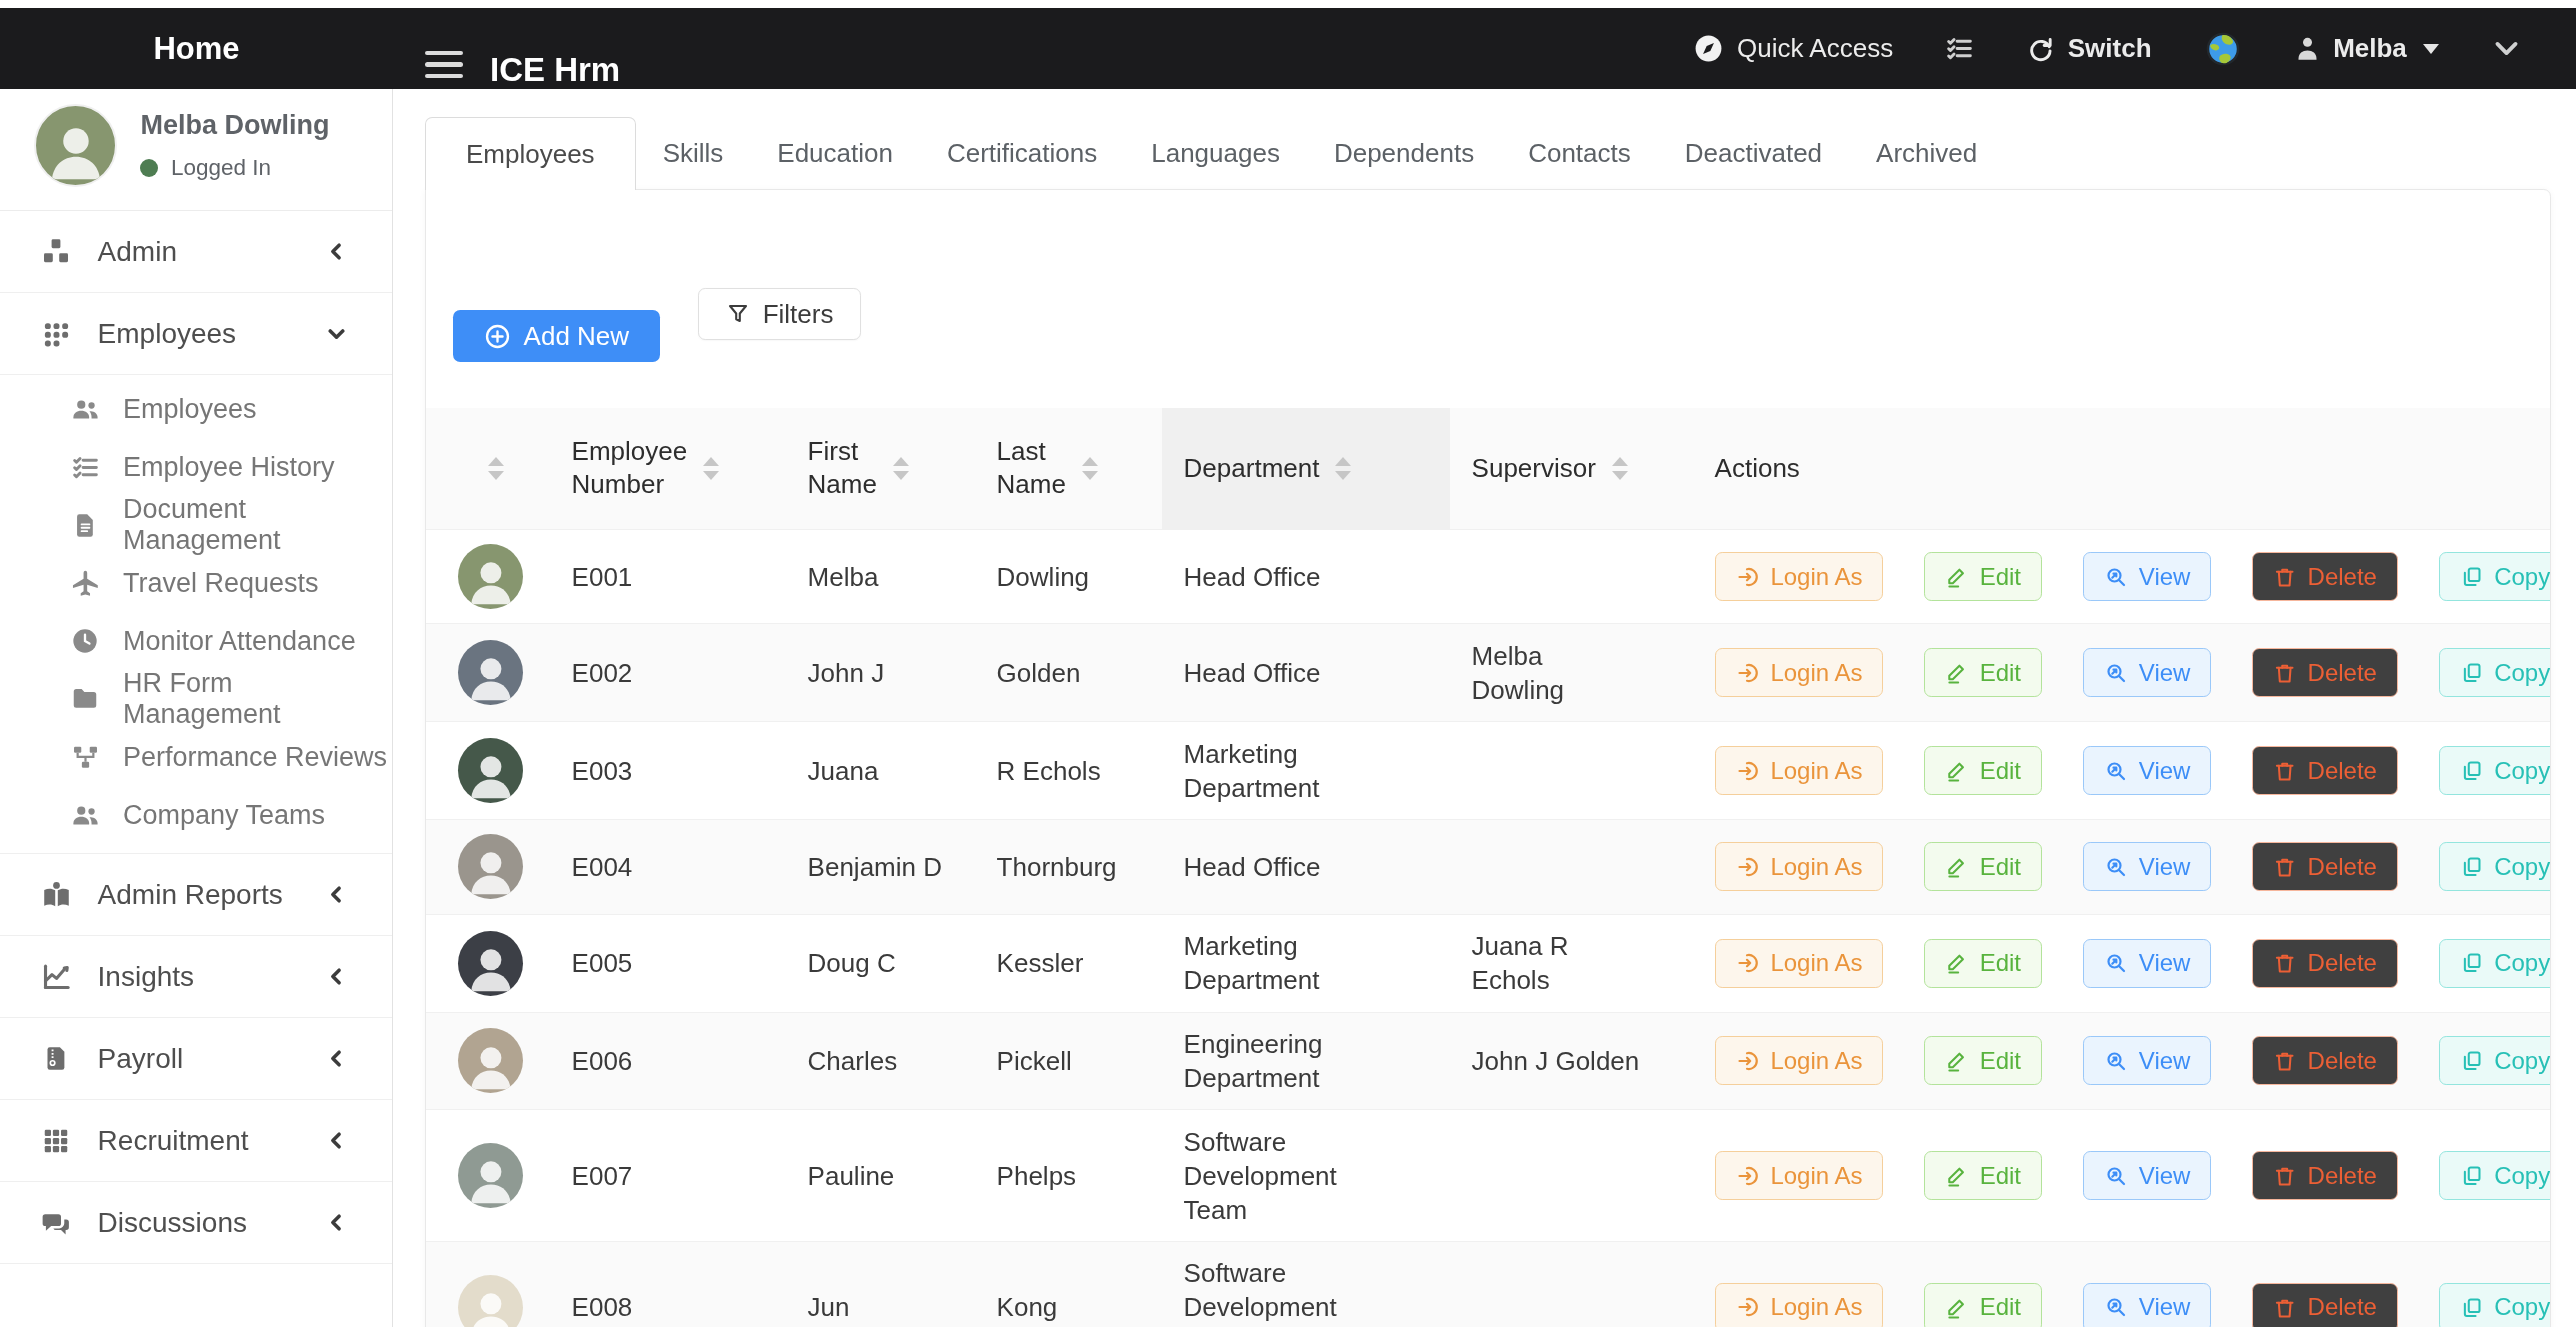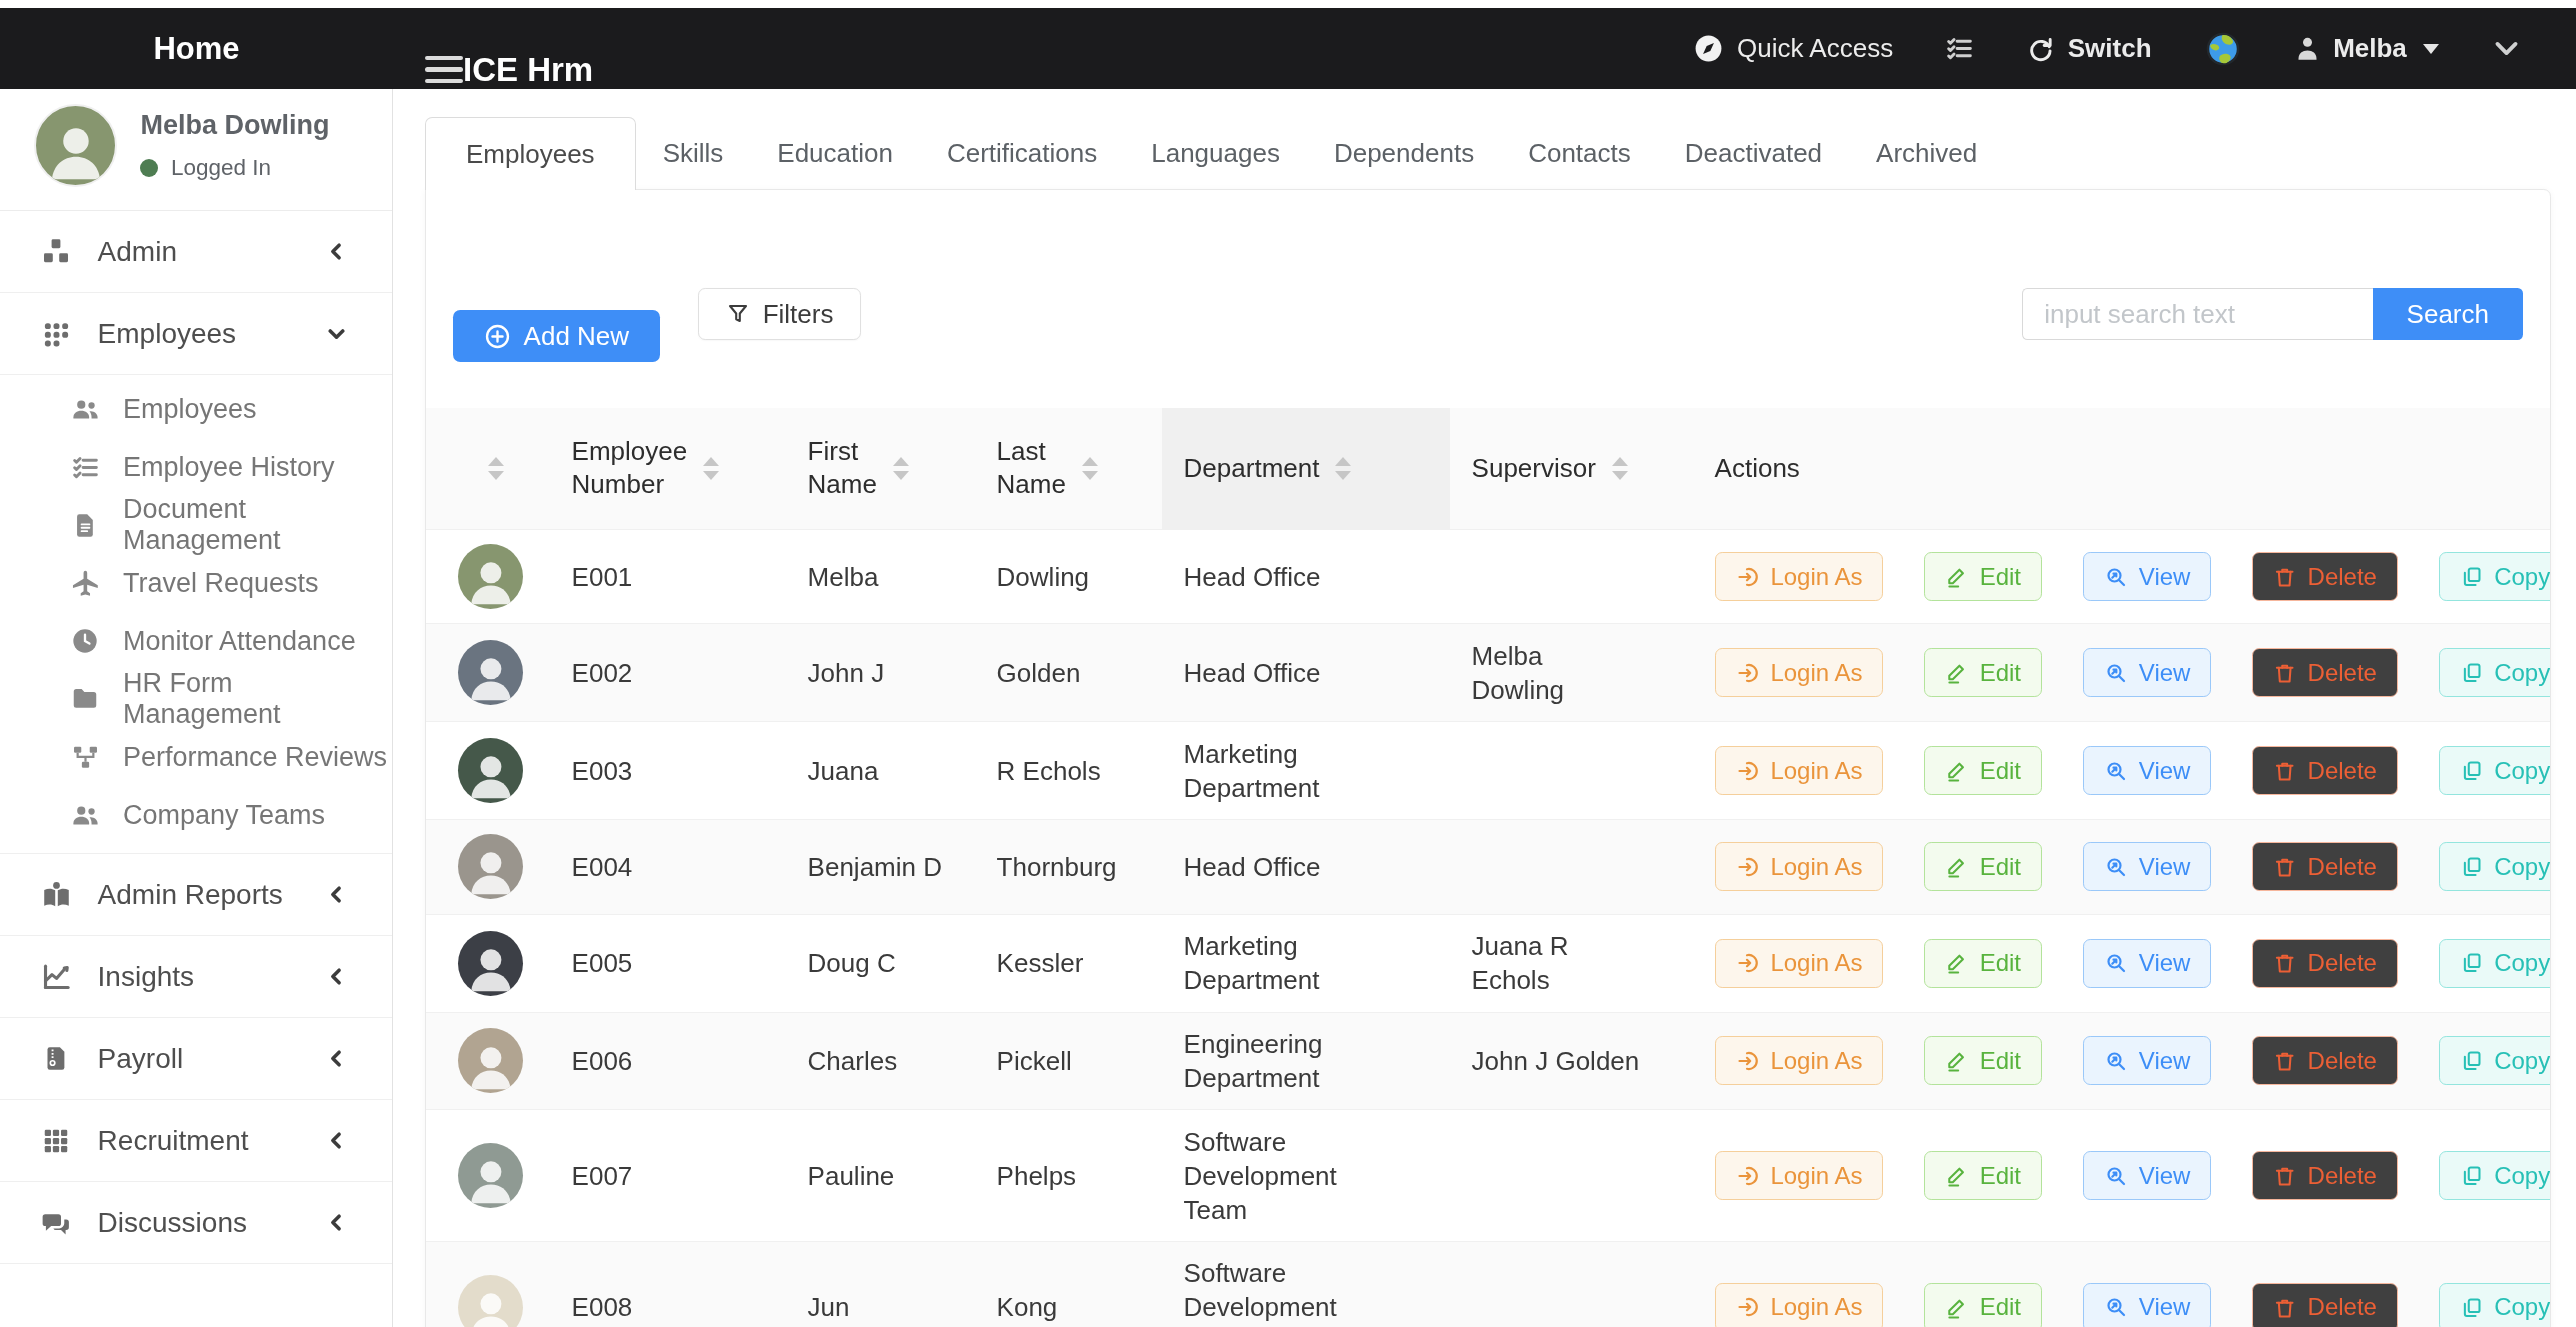--- a/index.html
+++ b/index.html
@@ -10,21 +10,21 @@
   *{box-sizing:border-box; margin:0; padding:0;}
   html,body{width:2576px; height:1328px; overflow:hidden;}
   body{font-family:"Liberation Sans","DejaVu Sans",sans-serif; background:#fff; color:var(--ink);}
   .icn{display:inline-flex; align-items:center; justify-content:center; flex:none;}
   .icn svg{display:block;}
 
   
   .navbar{position:fixed; top:8px; left:0; right:0; height:81px; background:var(--navbar); color:#f2f2f2; display:flex; align-items:center; z-index:30;}
   .nav-left{width:393px; display:flex; justify-content:center;}
   .nav-home{font-size:31px; font-weight:600; color:#fff; cursor:pointer;}
-  .brand-group{display:flex; align-items:center; margin-left:32px; margin-top:42px;}
+  .brand-group{display:flex; align-items:flex-start; margin-left:32px; gap:27px;margin-top:42px;}
   .hamburger{display:flex; flex-direction:column; gap:7.2px; cursor:pointer;}
   .hamburger span{display:block; width:38px; height:4.5px; border-radius:2.7px; background:#dcdcdc;}
   .brand{font-size:33px; font-weight:600; color:#fff;}
   .nav-right{margin-left:auto; display:flex; align-items:center; gap:52px; padding-right:54px;}
   .nav-item{display:flex; align-items:center; gap:12.6px; font-size:26px; color:#ececec; cursor:pointer;}
   .nav-item.bold{font-weight:700;}
   .caret{width:0; height:0; border-left:8px solid transparent; border-right:8px solid transparent; border-top:10px solid #e6e6e6; margin-left:3.6px;}
 
   
   .sidebar{position:fixed; top:81px; left:0; bottom:0; width:393px; background:#fff; border-right:0.9px solid #e2e2e2; z-index:20;}
@@ -405,24 +405,20 @@
         <span>Add New</span>
       </button>
       <button class="btn btn-plain">
         <span class="icn">
           <svg width="24" height="24" viewBox="0 0 24 24" fill="none" stroke="#3c3c3c" stroke-width="2.1" stroke-linejoin="round">
               <path d="M4 4h16l-6.2 7.5V19l-3.6-1.8v-5.7L4 4z"></path>
             </svg>
         </span>
         <span>Filters</span>
       </button>
-      <div class="search-group">
-        <input class="search-input" type="text" placeholder="input search text" style="">
-        <button class="btn btn-search">Search</button>
-      </div>
     </div>
     <table>
       <colgroup>
           <col class="c1">
           <col class="c2">
           <col class="c3">
           <col class="c4">
           <col class="c5">
           <col class="c6">
           <col>

